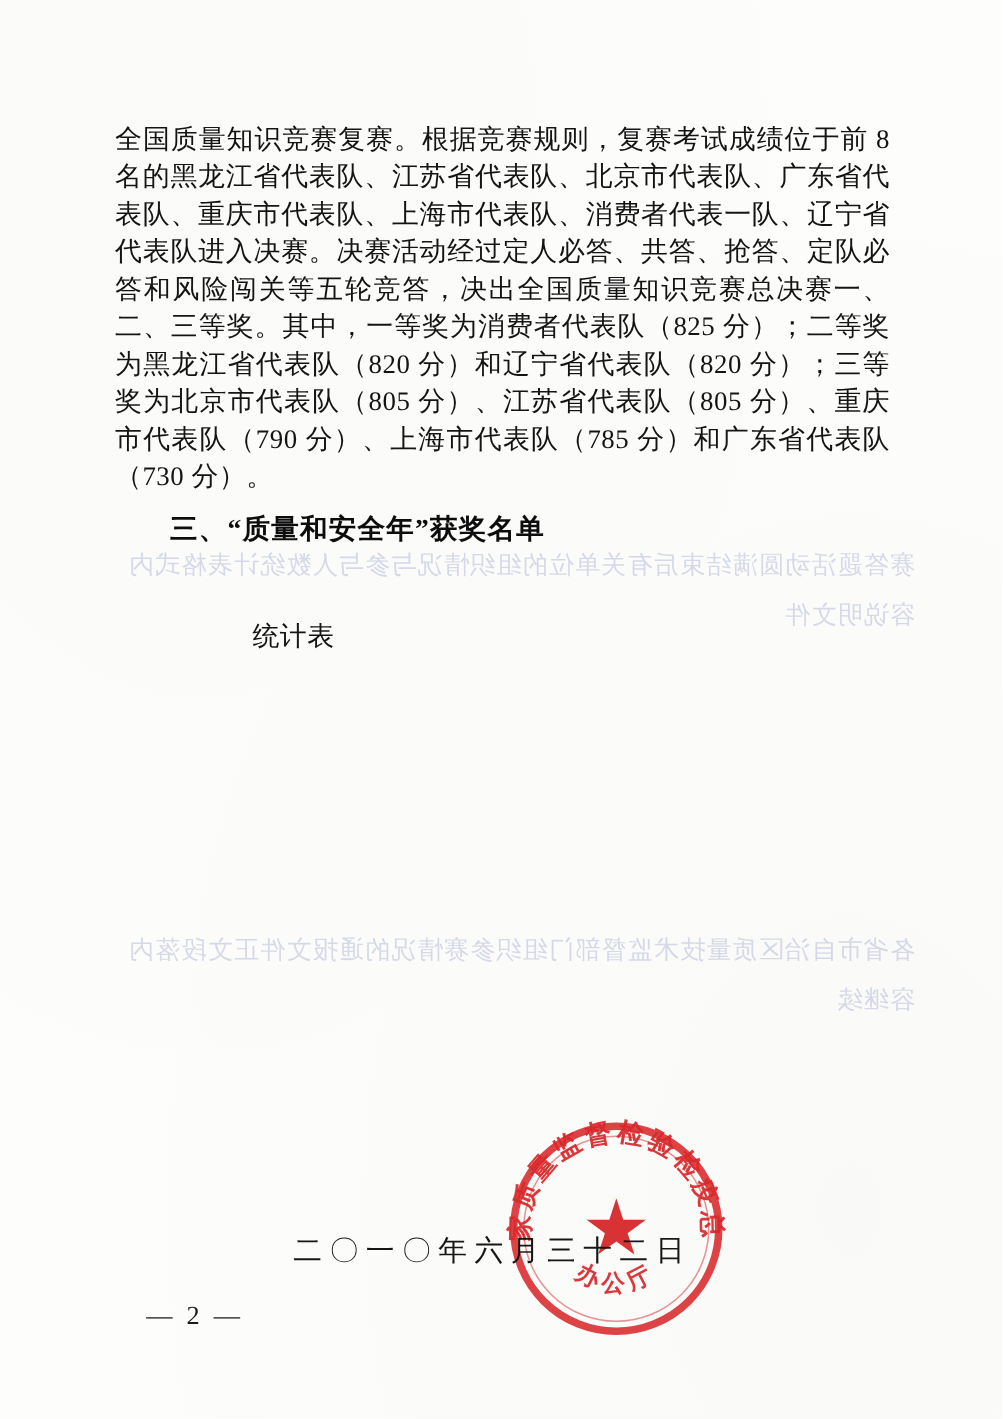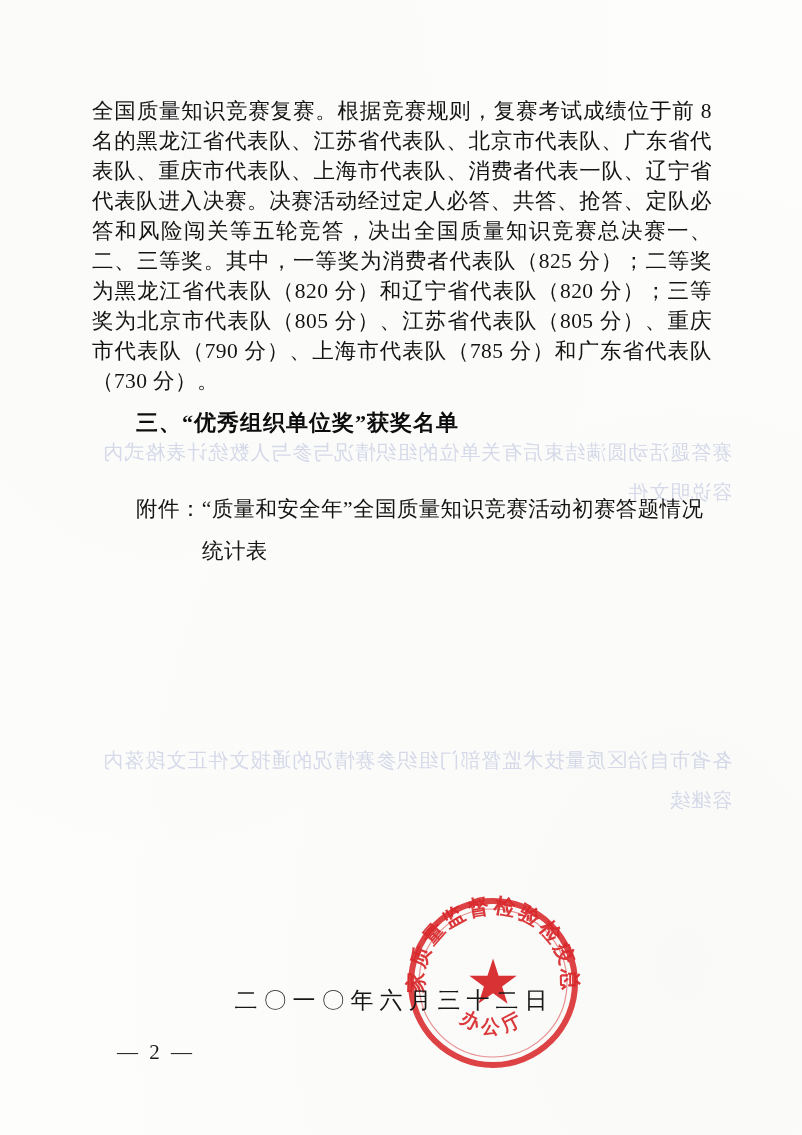--- a/index.html
+++ b/index.html
@@ -140,25 +140,24 @@
 
 <div class="page">
   <div class="scan-noise"></div>
 
   <div class="ghost g1">赛答题活动圆满结束后有关单位的组织情况与参与人数统计表格式内容说明文件</div>
   <div class="ghost g2">各省市自治区质量技术监督部门组织参赛情况的通报文件正文段落内容继续</div>
 
   <div class="doc-body">
     <p class="para">全国质量知识竞赛复赛。根据竞赛规则，复赛考试成绩位于前 8 名的黑龙江省代表队、江苏省代表队、北京市代表队、广东省代表队、重庆市代表队、上海市代表队、消费者代表一队、辽宁省代表队进入决赛。决赛活动经过定人必答、共答、抢答、定队必答和风险闯关等五轮竞答，决出全国质量知识竞赛总决赛一、二、三等奖。其中，一等奖为消费者代表队（825 分）；二等奖为黑龙江省代表队（820 分）和辽宁省代表队（820 分）；三等奖为北京市代表队（805 分）、江苏省代表队（805 分）、重庆市代表队（790 分）、上海市代表队（785 分）和广东省代表队（730 分）。</p>
 
-    <h2 class="section-head">三、“优秀组织单位奖”获奖名单</h2>
+    <h2 class="section-head">三、“质量和安全年”获奖名单</h2>
 
 
     <div class="attach-block">
-      <div class="attach-line1">附件：“质量和安全年”全国质量知识竞赛活动初赛答题情况</div>
       <div class="attach-line2">统计表</div>
     </div>
   </div>
 
   <div class="seal">
     <svg width="190" height="190" viewBox="0 0 190 190" xmlns="http://www.w3.org/2000/svg">
       <defs>
         <path id="sealArcTop" d="M 25,95 A 70,70 0 0 1 165,95" fill="none"></path>
         <path id="sealArcBottom" d="M 45,95 A 50,50 0 0 0 145,95" fill="none"></path>
       </defs>

